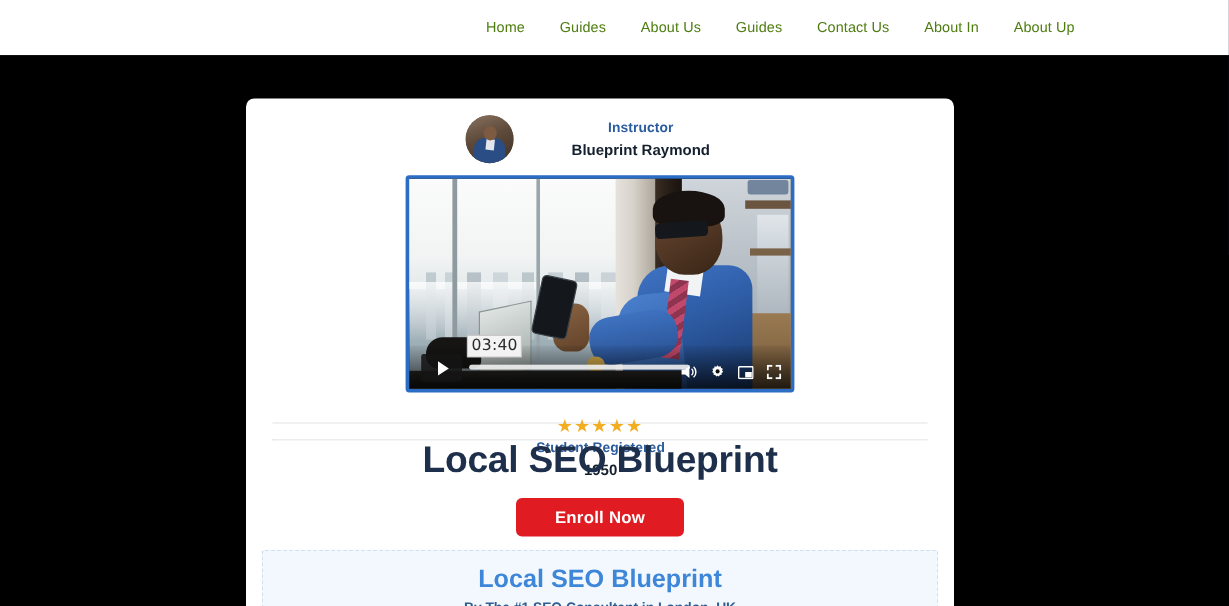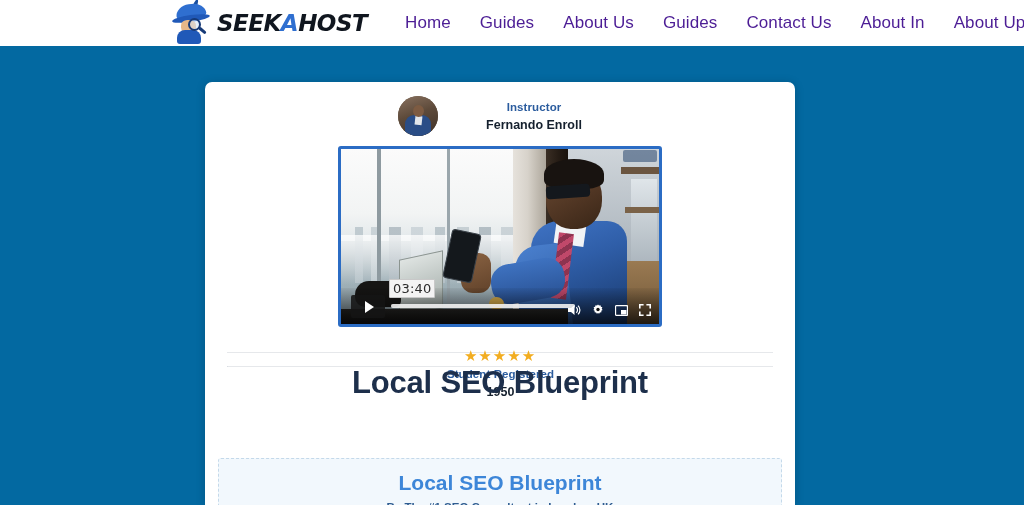--- a/index.html
+++ b/index.html
@@ -79,32 +79,32 @@
     line-height: 1;
   }
   .logo-text .accent { color: #2f6fd0; }
 
   .nav {
     position: absolute; left: 405px; top: 0;
     height: 46px;
     display: flex; align-items: center; gap: 29px;
   }
   .nav a {
-    font-size: 17px;
-    color: #4c1d95;
+    font-size: 12px;
+    color: #4d7c0f;
     text-decoration: none;
     white-space: nowrap;
     letter-spacing: 0.1px;
   }
 
   
   .page {
     position: absolute; top: 46px; left: 0;
     width: 1024px; height: 459px;
-    background: #0369a1;
+    background: #000000;
   }
 
   .card {
     position: absolute; left: 205px; top: 36px;
     width: 590px; height: 423px;
     background: #ffffff;
     border-radius: 7px 7px 0 0;
     box-shadow: 0 1px 10px rgba(0,0,0,0.18);
     overflow: hidden;
   }
@@ -422,32 +422,20 @@
     font-weight: bold;
     color: #2f5d91;
     line-height: 14px;
   }
 </style>
 </head>
 <body>
 
 <div class="header">
 
-  <div class="logo-wrap">
-    <div class="logo-mark">
-      <div class="logo-feather"></div>
-      <div class="logo-hat"></div>
-      <div class="logo-brim"></div>
-      <div class="logo-face"></div>
-      <div class="logo-body"></div>
-      <div class="logo-glass"></div>
-      <div class="logo-glass-handle"></div>
-    </div>
-    <div class="logo-text"><span>SEEK</span><span class="accent">A</span><span>HOST</span></div>
-  </div>
 
   <nav class="nav">
     <a href="#">Home</a>
     <a href="#">Guides</a>
     <a href="#">About Us</a>
     <a href="#">Guides</a>
     <a href="#">Contact Us</a>
     <a href="#">About In</a>
     <a href="#">About Up</a>
   </nav>
@@ -460,21 +448,21 @@
     <div class="meta">
       <div class="avatar">
         <div class="av-bg"></div>
         <div class="av-suit"></div>
         <div class="av-shirt"></div>
         <div class="av-head"></div>
       </div>
       <div class="meta-cols">
         <div class="meta-col">
           <div class="meta-label">Instructor</div>
-          <div class="meta-value">Fernando Enroll</div>
+          <div class="meta-value">Blueprint Raymond</div>
         </div>
         <div class="meta-col divider">
           <div class="meta-label">Student Registered</div>
           <div class="meta-value">1950</div>
         </div>
       </div>
     </div>
 
     <div class="video-wrap">
       <div class="video-scene">
@@ -544,20 +532,23 @@
         </div>
       </div>
     </div>
 
     <div class="divider"></div>
 
     <div class="stars">★★★★★</div>
 
     <div class="course-title">Local SEO Blueprint</div>
 
+    <div class="enroll-wrap">
+      <button class="enroll-btn">Enroll Now</button>
+    </div>
 
     <div class="promo">
       <div class="promo-title">Local SEO Blueprint</div>
       <div class="promo-sub">By The #1 SEO Consultant in London, UK</div>
     </div>
 
   </div>
 </div>
 
 </body></html>

